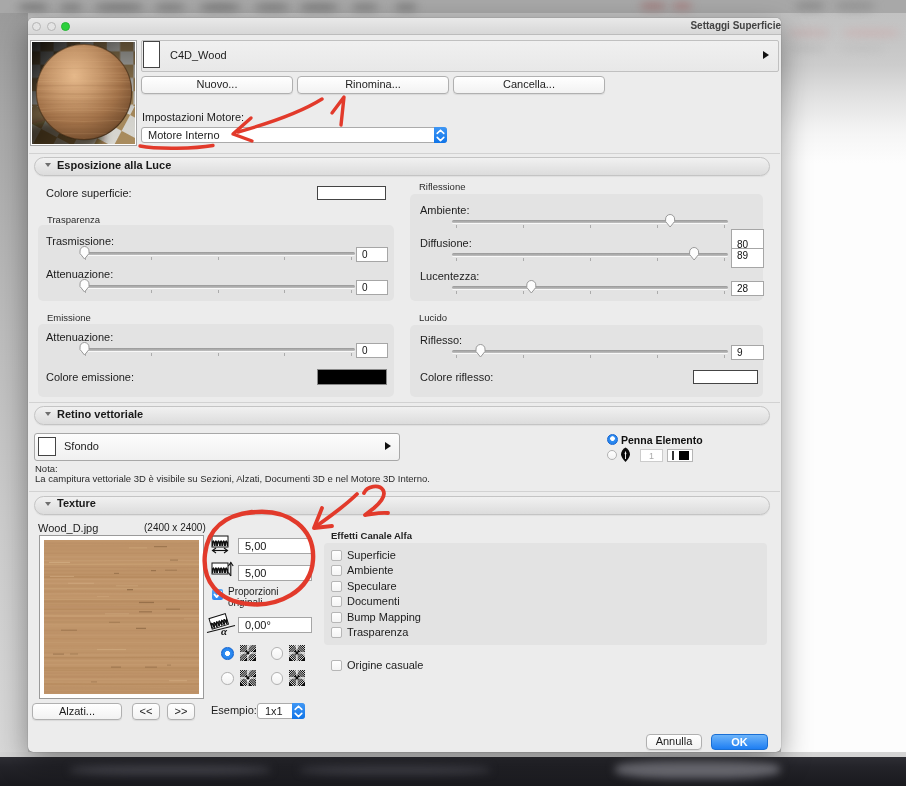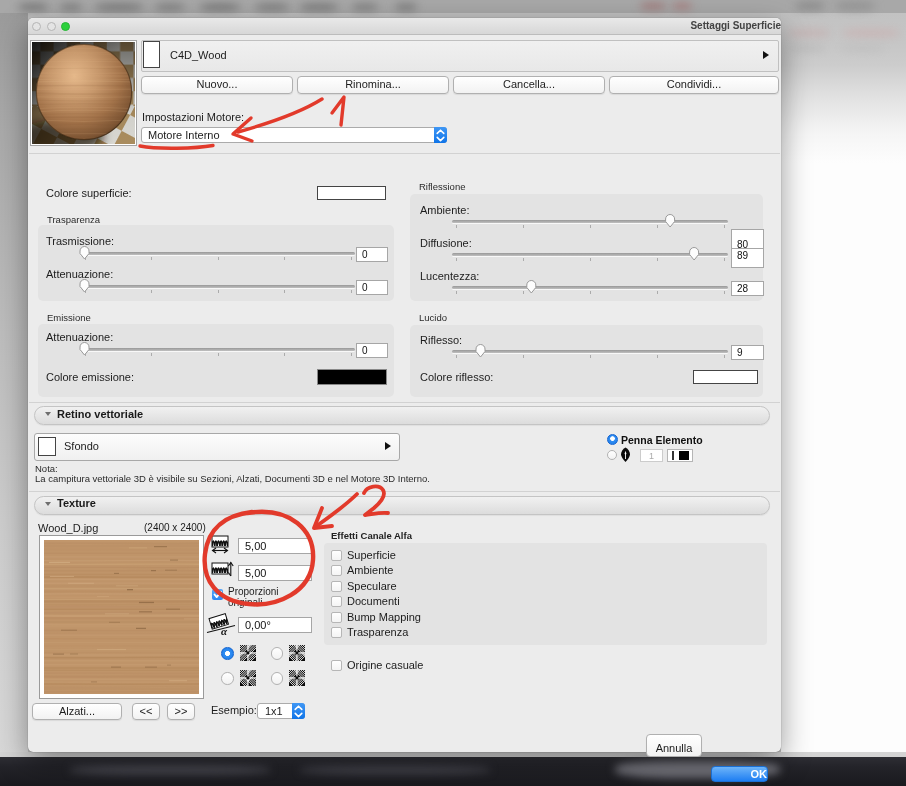--- a/index.html
+++ b/index.html
@@ -153,31 +153,34 @@
       </svg></div>
 
 <div class="abs" style="left:141px;top:40px;width:636px;height:30px;background:linear-gradient(180deg,#f0f0f0,#e8e8e8);border:1px solid #c0c0c0;border-radius:2px"></div>
 <div class="abs swatch" style="left:143px;top:41px;width:17px;height:27px;background:#fff;border-width:1.5px"></div>
 <div class="abs lbl" style="left:170px;top:49px">C4D_Wood</div>
 <div class="abs" style="left:763px;top:51px;width:0;height:0;border-top:4px solid transparent;border-bottom:4px solid transparent;border-left:6px solid #111"></div>
 
 <div class="abs btn" style="left:141px;top:76px;width:150px;height:15px;padding-top:1px">Nuovo...</div>
 <div class="abs btn" style="left:297px;top:76px;width:150px;height:15px;padding-top:1px">Rinomina...</div>
 <div class="abs btn" style="left:453px;top:76px;width:150px;height:15px;padding-top:1px">Cancella...</div>
-<div class="abs btn" style="left:609px;top:76px;width:168px;height:15px;padding-top:1px">Condividi...</div>
 
 <div class="abs lbl" style="left:142px;top:111px">Impostazioni Motore:</div>
 <div class="abs" style="left:141px;top:127px;width:306px;height:16px;background:#fff;border:1px solid #ababab;border-radius:3px;box-sizing:border-box"></div>
 <div class="abs lbl" style="left:148px;top:129px">Motore Interno</div>
 <div class="abs" id="stepper1" style="left:434px;top:127px;width:13px;height:16px;border-radius:0 3px 3px 0;background:linear-gradient(180deg,#3f97f5,#0f74e8)"></div>
 
 <div class="abs" style="left:29px;top:153px;width:751px;height:1px;background:#d2d2d2"></div>
     <div class="abs" style="left:29px;top:402px;width:751px;height:1px;background:#d2d2d2"></div>
     <div class="abs" style="left:29px;top:491px;width:751px;height:1px;background:#d2d2d2"></div>
 
+<div class="abs hdr" style="top:157px">
+      <div class="tri"></div>
+      <div class="ht">Esposizione alla Luce</div>
+    </div>
 
 <div class="abs lbl" style="left:46px;top:187px">Colore superficie:</div>
 <div class="abs swatch" style="left:317px;top:186px;width:69px;height:14px;background:#fff"></div>
 
 <div class="abs sml" style="left:47px;top:214px">Trasparenza</div>
 <div class="abs panel" style="left:38px;top:225px;width:356px;height:76px"></div>
 <div class="abs lbl" style="left:46px;top:235px">Trasmissione:</div>
 <div class="abs lbl" style="left:46px;top:268px">Attenuazione:</div>
 <div class="abs vbox" style="left:356px;top:247px;width:25px;height:13px;padding:0 0 0 5px;line-height:13px">0</div>
 <div class="abs vbox" style="left:356px;top:280px;width:25px;height:13px;padding:0 0 0 5px;line-height:13px">0</div>
@@ -396,22 +399,22 @@
     <div class="abs lbl" style="left:347px;top:580px">Speculare</div>
 <div class="abs chk" style="left:331px;top:596px"></div>
     <div class="abs lbl" style="left:347px;top:595px">Documenti</div>
 <div class="abs chk" style="left:331px;top:612px"></div>
     <div class="abs lbl" style="left:347px;top:611px">Bump Mapping</div>
 <div class="abs chk" style="left:331px;top:627px"></div>
     <div class="abs lbl" style="left:347px;top:626px">Trasparenza</div>
 <div class="abs chk" style="left:331px;top:660px"></div>
     <div class="abs lbl" style="left:347px;top:659px">Origine casuale</div>
 
-<div class="abs btn" style="left:646px;top:734px;width:54px;height:14px;padding-top:7px">Annulla</div>
-<div class="abs" style="left:711px;top:766px;width:57px;height:16px;border-radius:4px;background:linear-gradient(180deg,#6db4f9,#1e7ef2);border:1px solid #1a6fd4;box-sizing:border-box;font-size:11px;font-weight:bold;color:#fff;text-align:right;line-height:14px">OK</div>
+<div class="abs btn" style="left:646px;top:734px;width:54px;height:14px;padding-top:0">Annulla</div>
+<div class="abs" style="left:711px;top:734px;width:57px;height:16px;border-radius:4px;background:linear-gradient(180deg,#6db4f9,#1e7ef2);border:1px solid #1a6fd4;box-sizing:border-box;font-size:11px;font-weight:bold;color:#fff;text-align:center;line-height:14px">OK</div>
 
 <svg class="abs" id="overlay" width="906" height="786" style="left:0;top:0">
 <path d="M80.0 251 a4.5 4.5 0 1 1 9 0 l0 2.5 l-4.5 5.5 l-4.5 -5.5 z" fill="#fdfdfd" stroke="#999" stroke-width="1"></path>
 <path d="M80.0 284 a4.5 4.5 0 1 1 9 0 l0 2.5 l-4.5 5.5 l-4.5 -5.5 z" fill="#fdfdfd" stroke="#999" stroke-width="1"></path>
 <path d="M80.0 347 a4.5 4.5 0 1 1 9 0 l0 2.5 l-4.5 5.5 l-4.5 -5.5 z" fill="#fdfdfd" stroke="#999" stroke-width="1"></path>
 <path d="M665.6 219 a4.5 4.5 0 1 1 9 0 l0 2.5 l-4.5 5.5 l-4.5 -5.5 z" fill="#fdfdfd" stroke="#999" stroke-width="1"></path>
 <path d="M689.6 252 a4.5 4.5 0 1 1 9 0 l0 2.5 l-4.5 5.5 l-4.5 -5.5 z" fill="#fdfdfd" stroke="#999" stroke-width="1"></path>
 <path d="M526.8 285 a4.5 4.5 0 1 1 9 0 l0 2.5 l-4.5 5.5 l-4.5 -5.5 z" fill="#fdfdfd" stroke="#999" stroke-width="1"></path>
 <path d="M476.0 349 a4.5 4.5 0 1 1 9 0 l0 2.5 l-4.5 5.5 l-4.5 -5.5 z" fill="#fdfdfd" stroke="#999" stroke-width="1"></path>
 <path d="M437.2 133.4 l3.3 -3.2 l3.3 3.2" fill="none" stroke="#fff" stroke-width="1.6" stroke-linecap="round" stroke-linejoin="round"></path>

